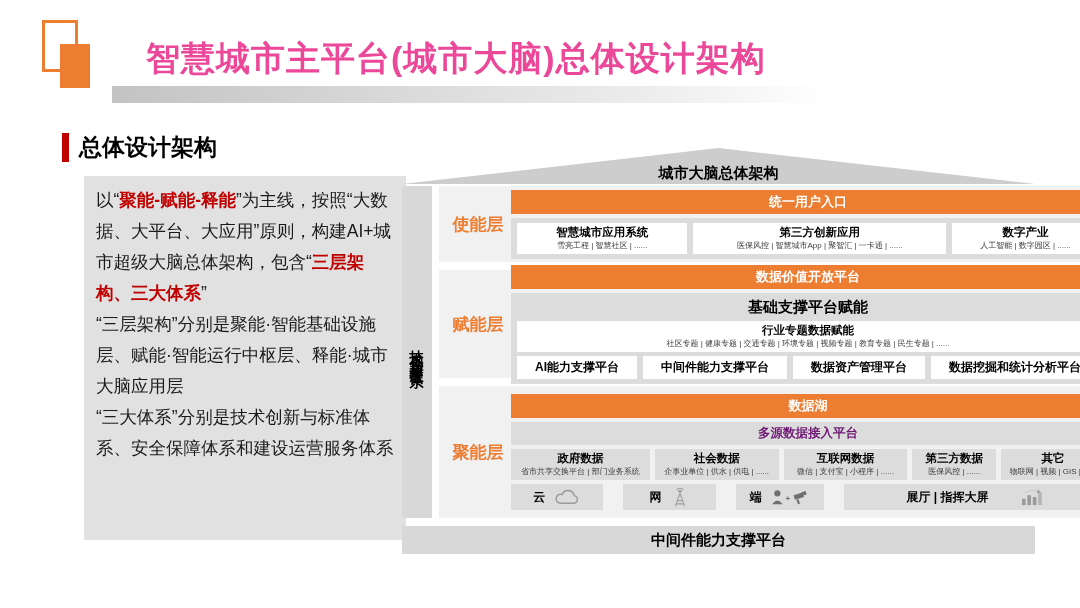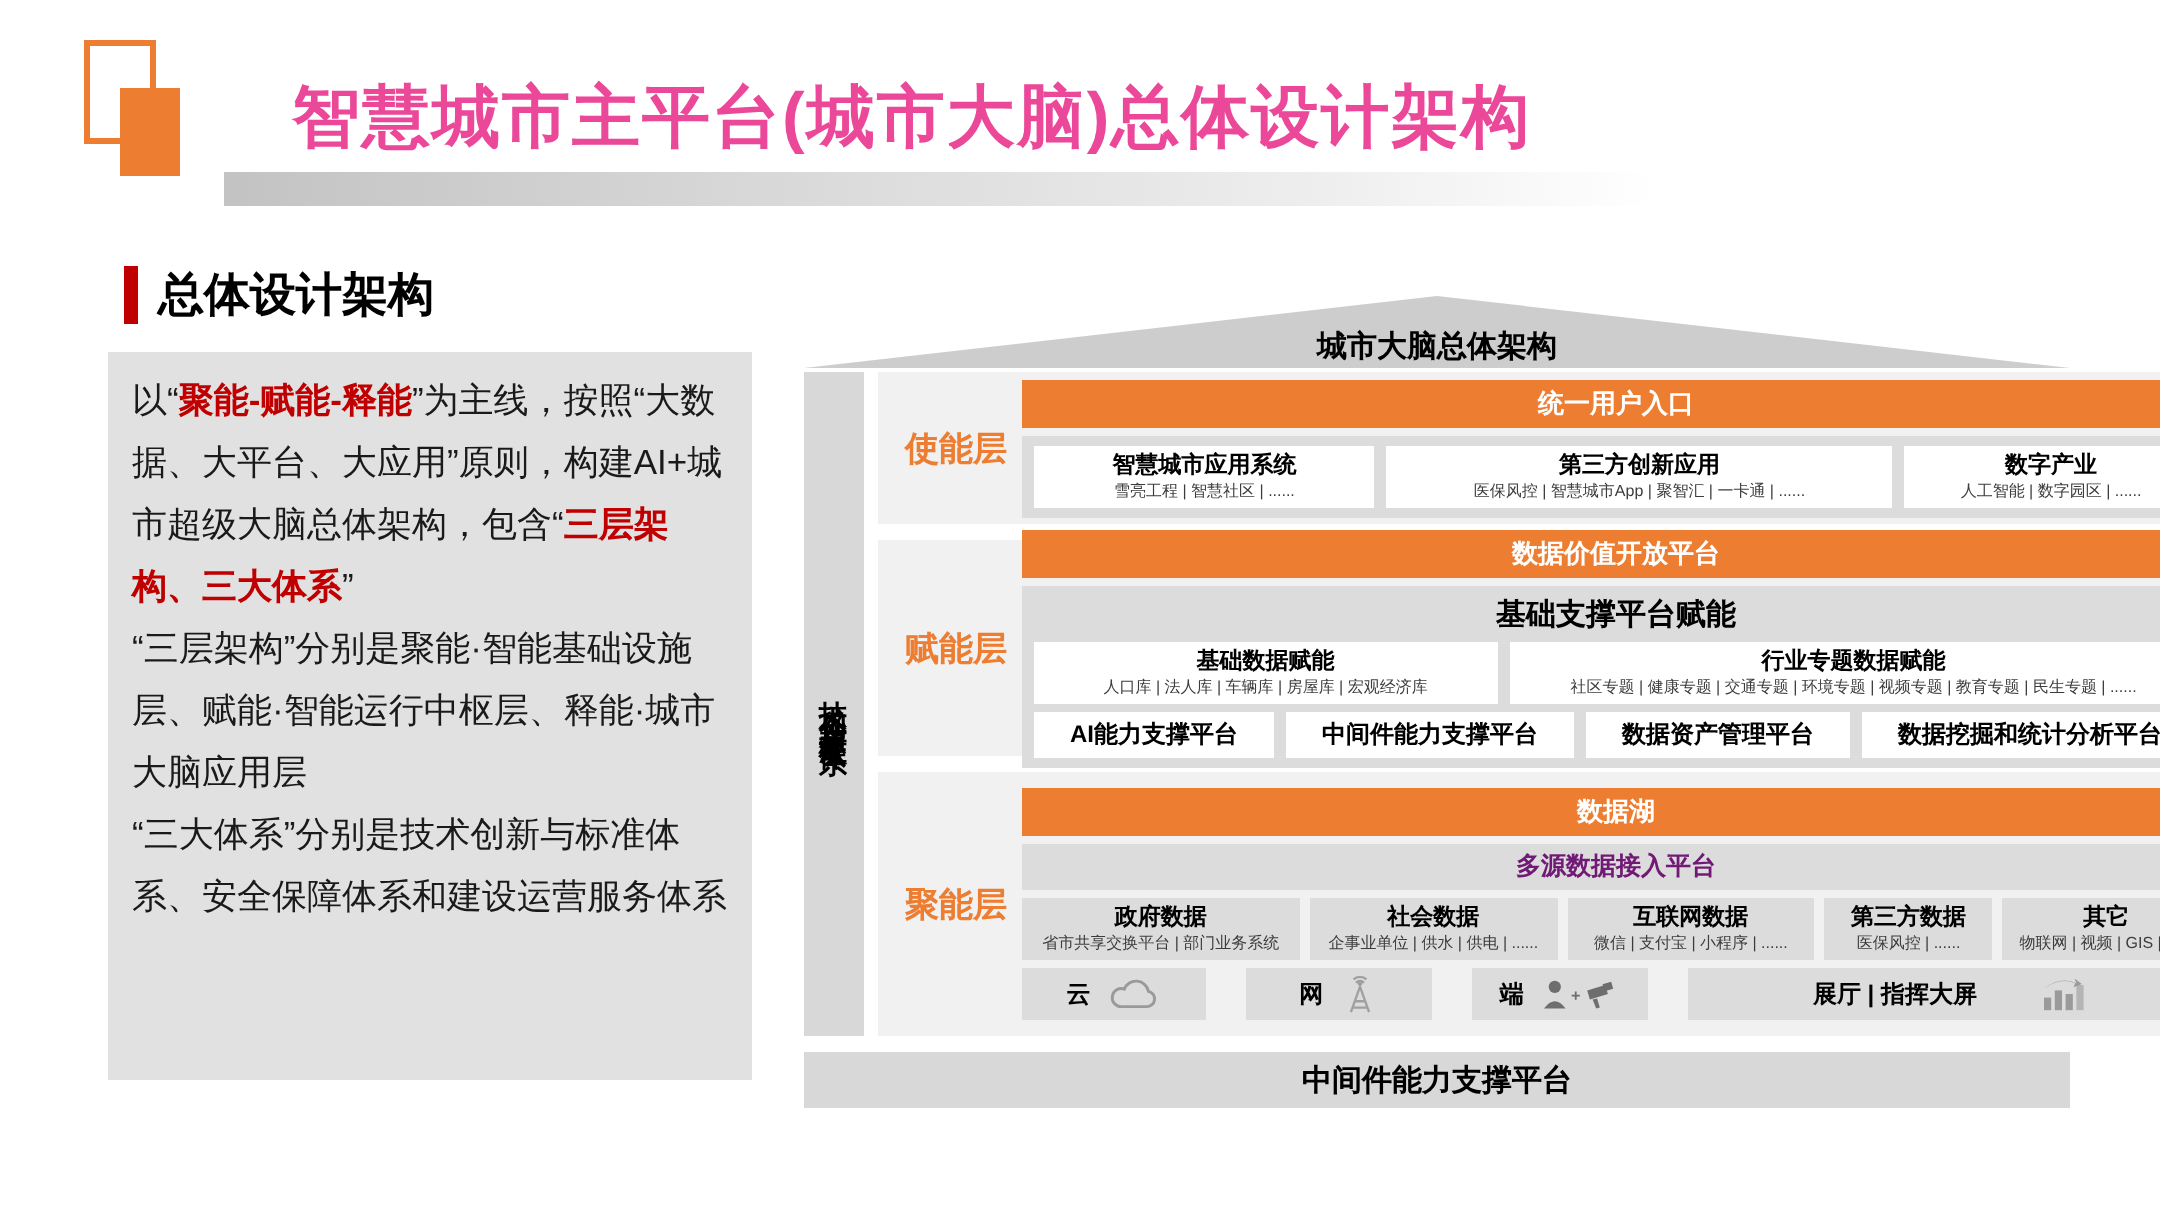--- a/index.html
+++ b/index.html
@@ -11,21 +11,21 @@
   
   .sq-outline { position:absolute; left:42px; top:20px; width:36px; height:52px; border:3px solid #ED7D31; background:#fff; z-index:2; }
   .sq-fill { position:absolute; left:60px; top:44px; width:30px; height:44px; background:#ED7D31; z-index:3; }
   .title-shadow { position:absolute; left:112px; top:86px; width:716px; height:17px;
     background:linear-gradient(to right,#c3c3c3,#ededed 75%,rgba(255,255,255,0)); }
   .page-title { position:absolute; left:146px; top:36px; font-size:34px; font-weight:bold; color:#ec4899; letter-spacing:1px; z-index:4; }
   
   .sec-head { position:absolute; left:62px; top:132px; display:flex; align-items:center; }
   .sec-bar { width:7px; height:29px; background:#C00000; margin-right:10px; }
   .sec-title { font-size:23px; font-weight:bold; color:#000; }
-  .left-box { position:absolute; left:54px; top:176px; width:322px; height:364px; background:#e1e1e1;
+  .left-box { position:absolute; left:84px; top:176px; width:322px; height:364px; background:#e1e1e1;
     padding:9px 12px 12px 12px; font-size:17.5px; line-height:31px; color:#1a1a1a; }
   .red-b { color:#C00000; font-weight:bold; }
   
   .diagram { position:absolute; left:402px; top:148px; width:633px; height:408px; }
   .roof { width:100%; height:36px; background:#cdcdcd;
     clip-path:polygon(0 100%,50% 0,100% 100%);
     display:flex; align-items:flex-end; justify-content:center; }
   .roof-label { font-size:15px; font-weight:bold; color:#000; padding-bottom:1px; }
   .body-row { display:flex; gap:7px; margin-top:2px; height:332px; }
   .side-bar { width:30px; background:#d8d8d8; display:flex; align-items:center; justify-content:center;
@@ -104,24 +104,20 @@
           </div>
         </div>
 
         <div class="layer" style="height:108px;">
           <div class="layer-label">赋能层</div>
           <div class="layer-content">
             <div class="banner">数据价值开放平台</div>
             <div class="sub-container col">
               <div class="group-title">基础支撑平台赋能</div>
               <div class="row">
-                <div class="wbox" style="flex:0.8">
-                  <div class="wbox-title">基础数据赋能</div>
-                  <div class="wbox-sub">人口库 | 法人库 | 车辆库 | 房屋库 | 宏观经济库</div>
-                </div>
                 <div class="wbox" style="flex:1.2">
                   <div class="wbox-title">行业专题数据赋能</div>
                   <div class="wbox-sub">社区专题 | 健康专题 | 交通专题 | 环境专题 | 视频专题 | 教育专题 | 民生专题 | ......</div>
                 </div>
               </div>
               <div class="row">
                 <div class="plat">AI能力支撑平台</div>
                 <div class="plat">中间件能力支撑平台</div>
                 <div class="plat">数据资产管理平台</div>
                 <div class="plat">数据挖掘和统计分析平台</div>

